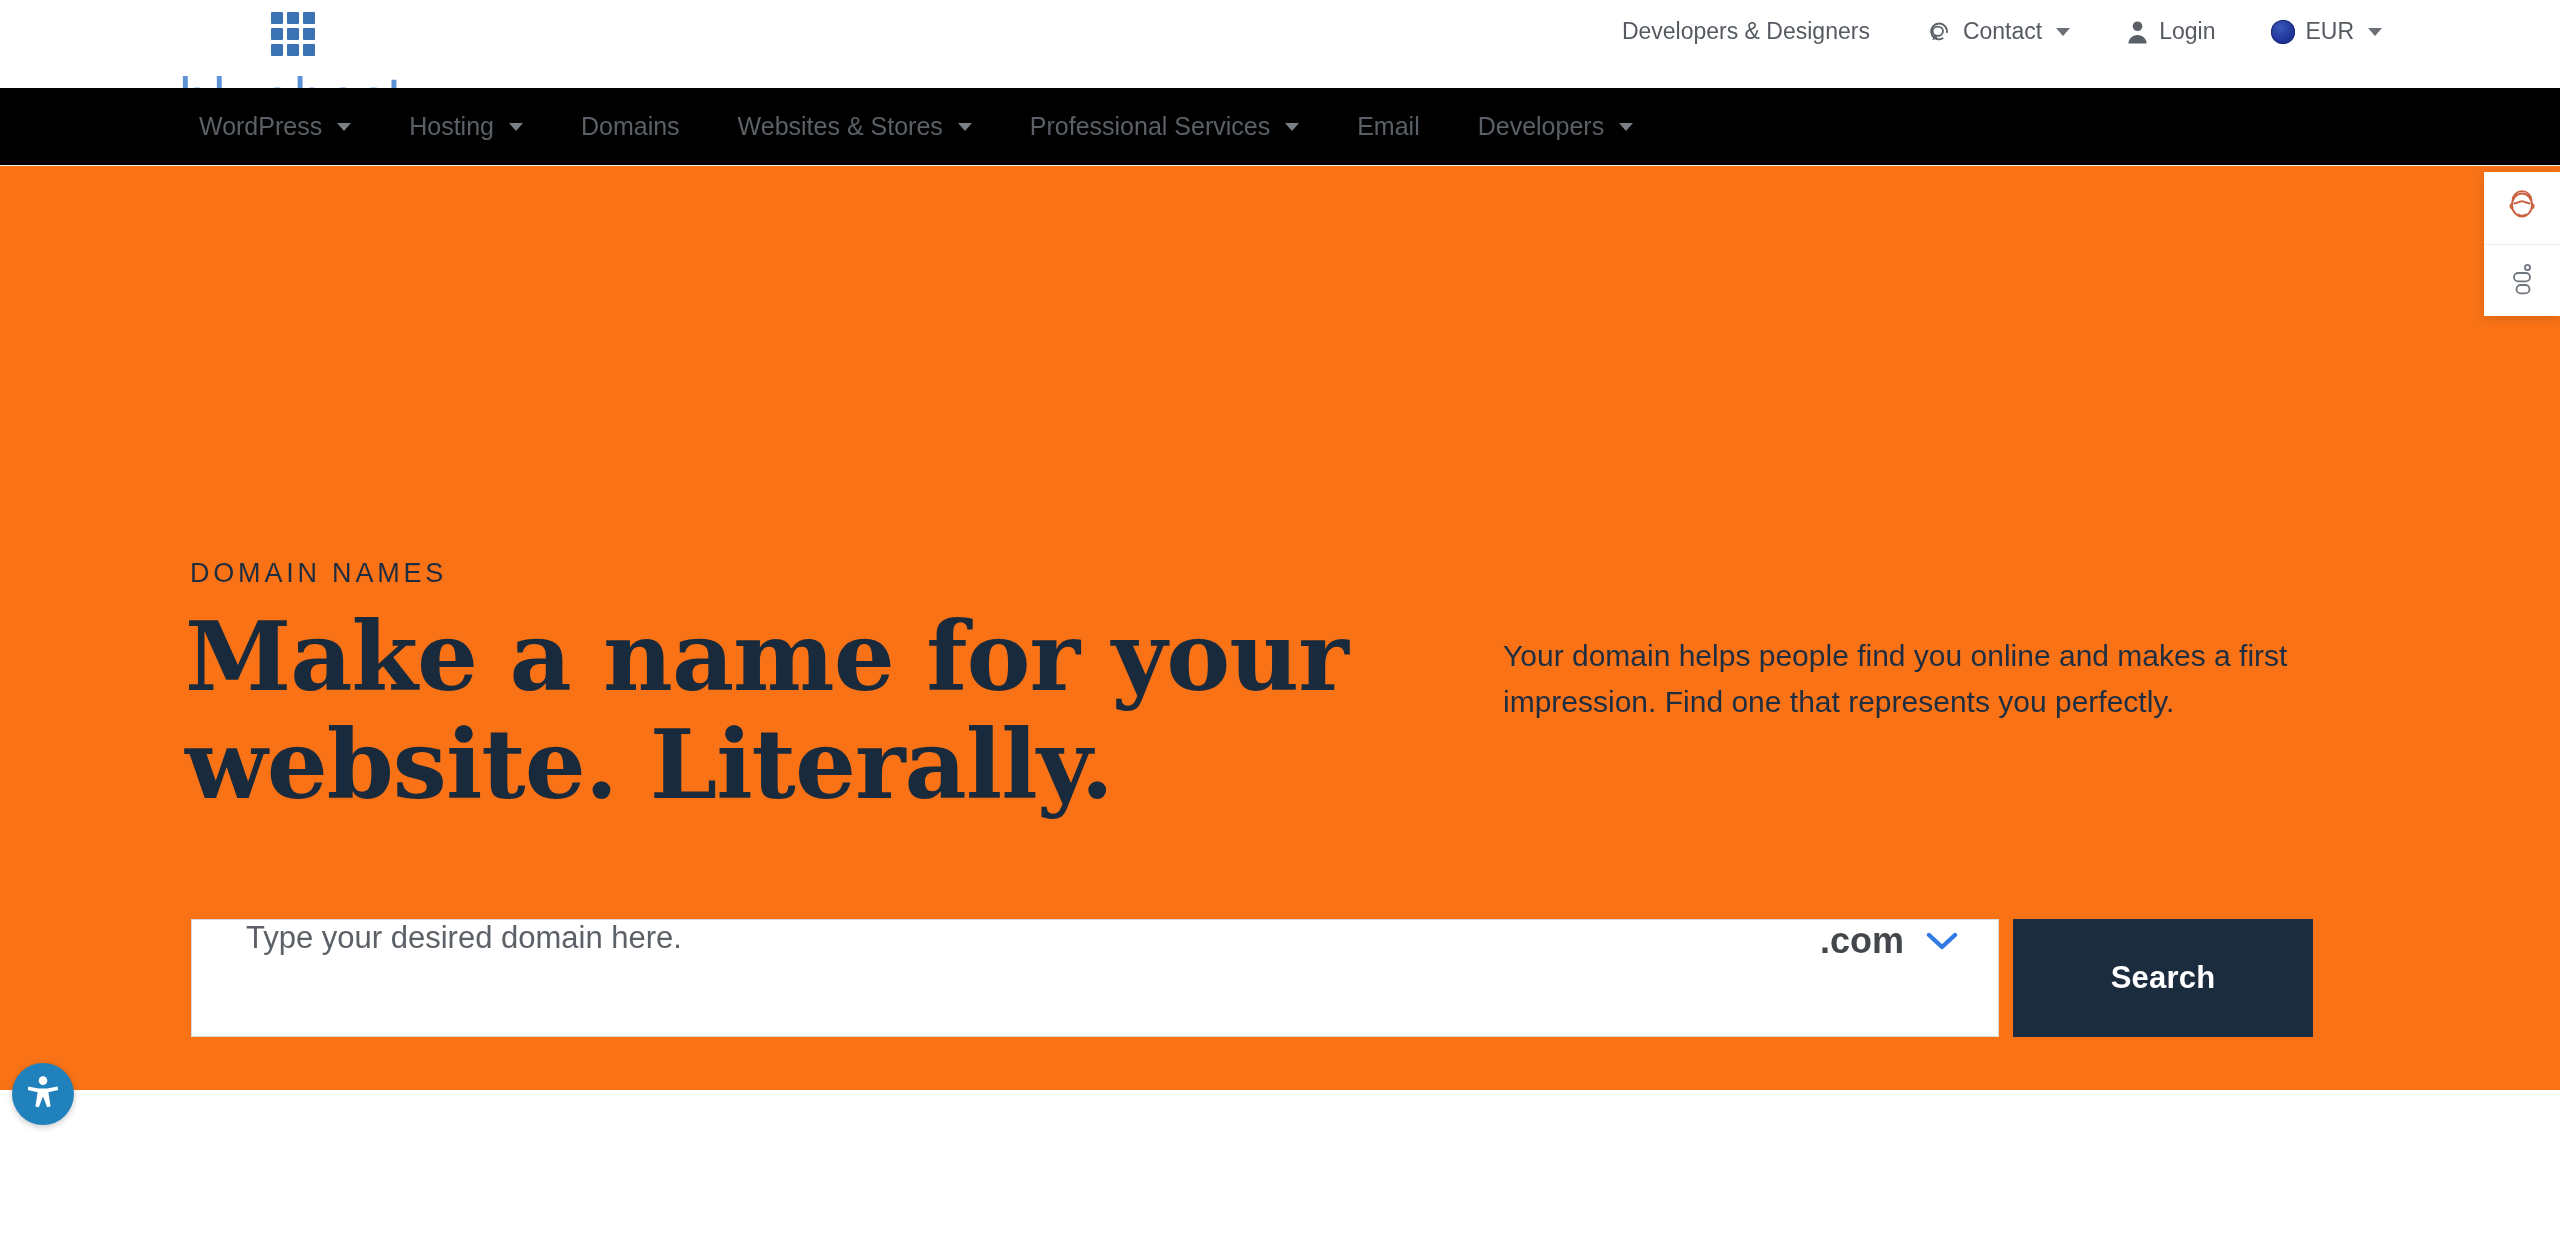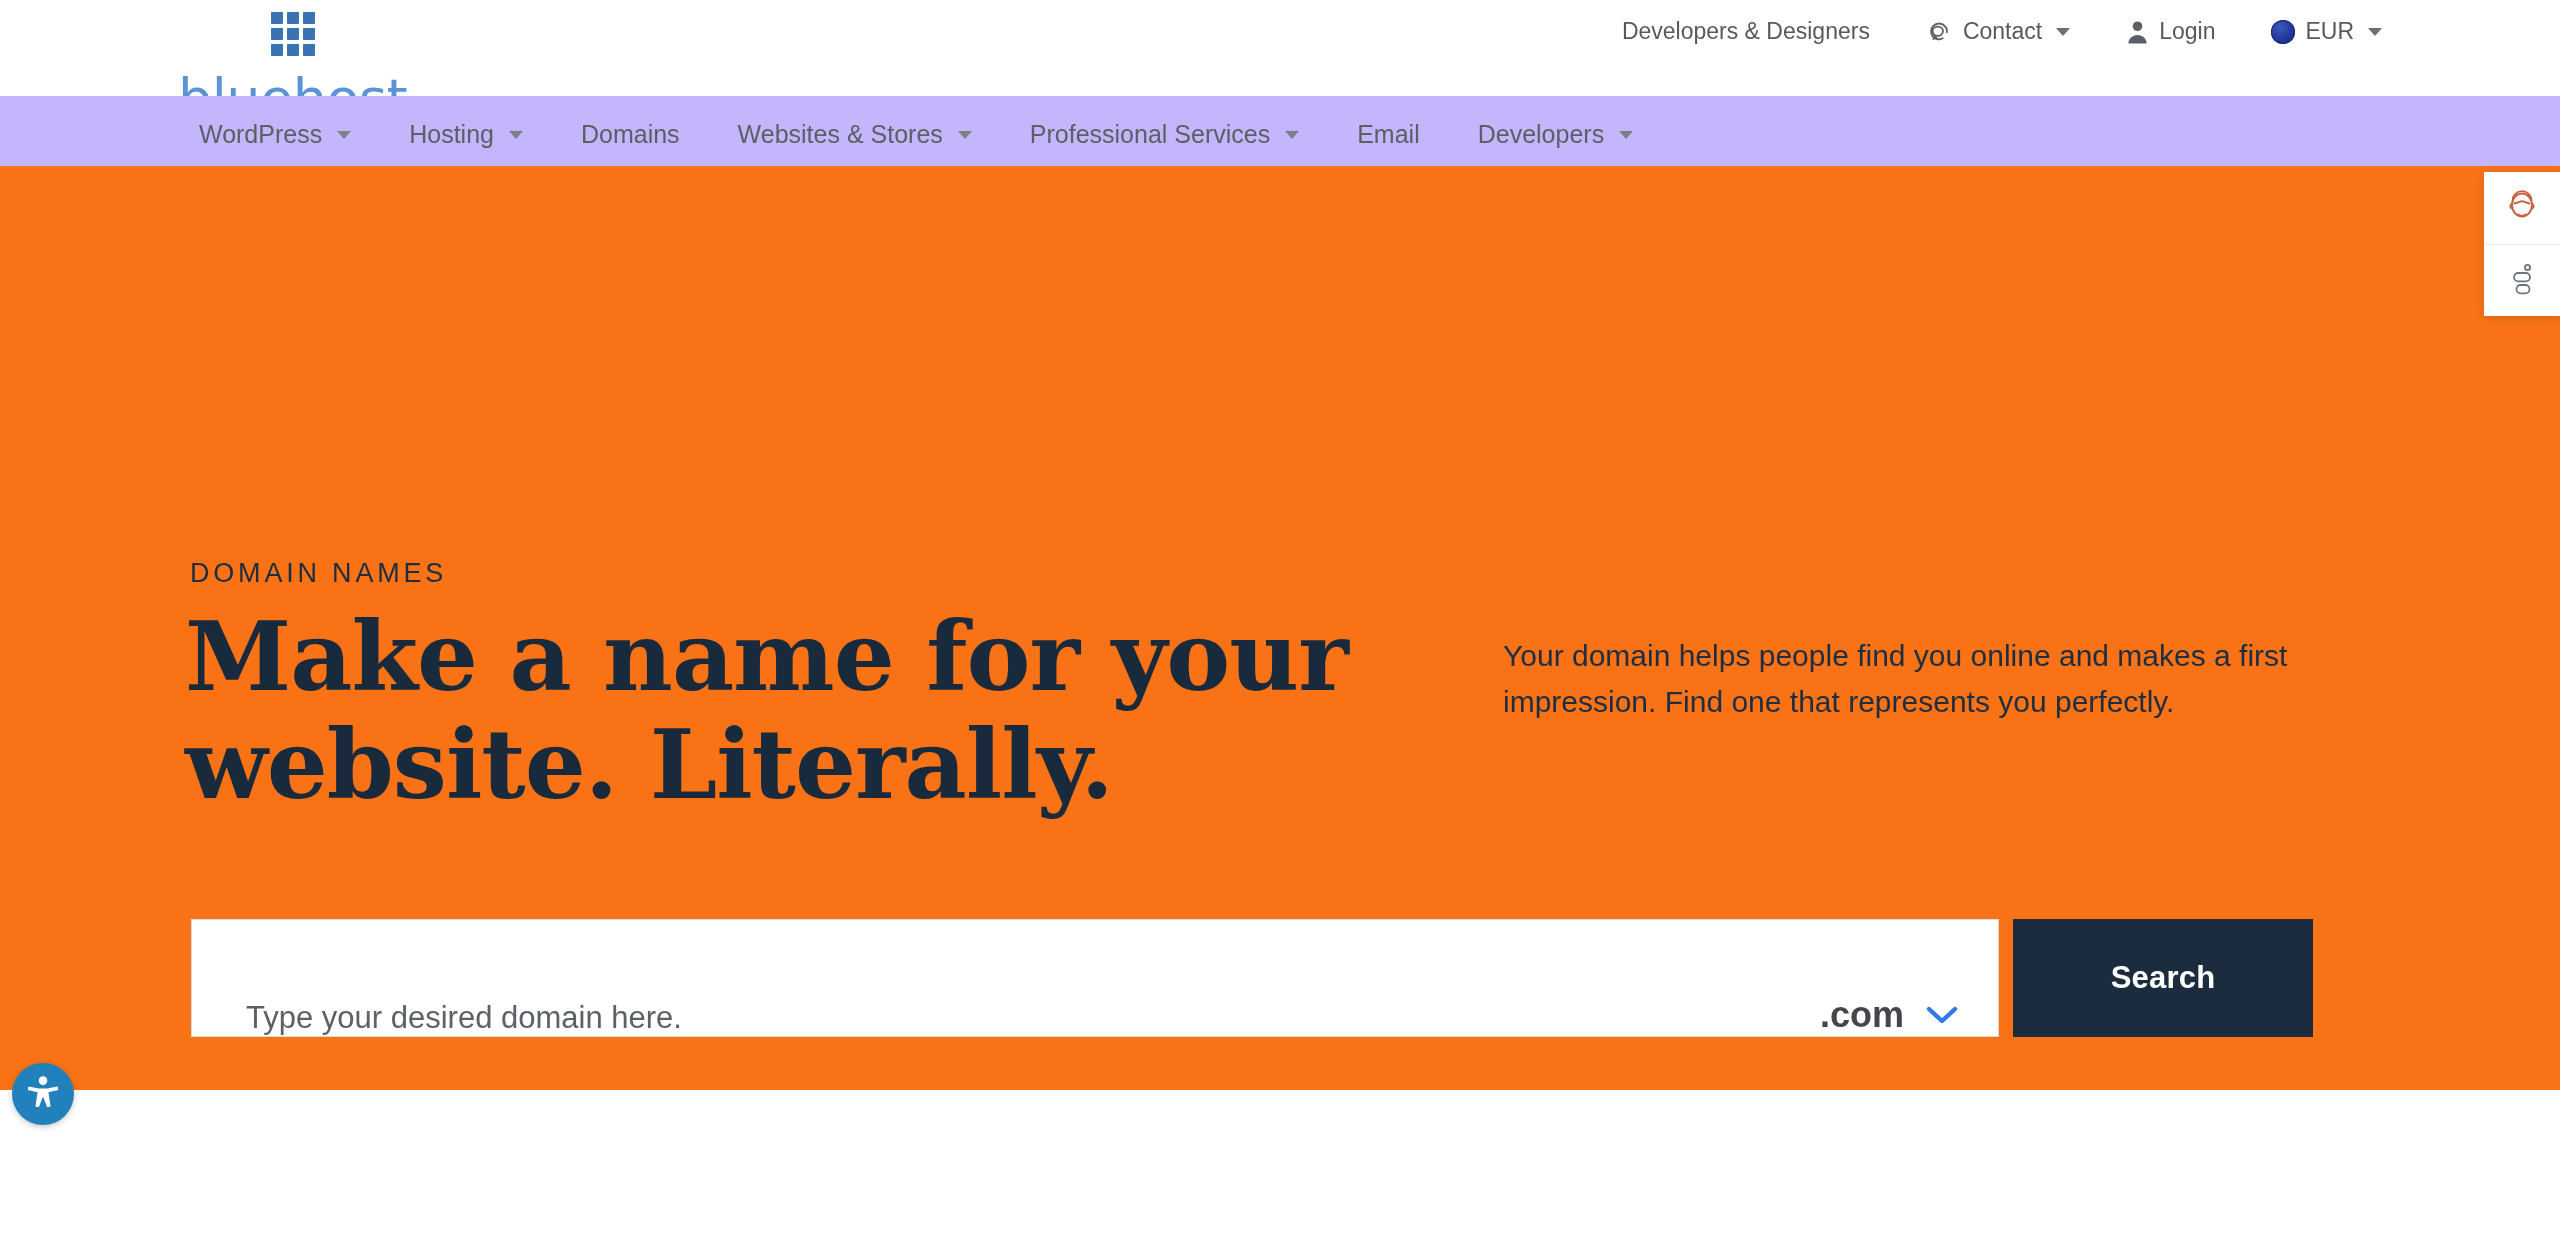--- a/index.html
+++ b/index.html
@@ -59,22 +59,22 @@
   .icon-person  { width: 23px; height: 26px; display:block; }
   .globe {
     width: 24px; height: 24px; border-radius: 50%;
     background: radial-gradient(circle at 38% 32%, #3a58b8 0%, #22379c 55%, #1b2d85 100%);
     display: inline-block;
     box-shadow: inset 0 0 0 1px #1a2a7a;
   }
 
   
   .mainnav {
-    position: absolute; top: 96px; left: 0; width: 2560px; height: 78px;
-    background: #c4b5fd;
+    position: absolute; top: 88px; left: 0; width: 2560px; height: 78px;
+    background: #000000;
     display: flex; align-items: center;
     padding-left: 170px;
     border-bottom: 1px solid #f0f0f0;
   }
   .nav-item {
     display: flex; align-items: center; gap: 11px;
     font-size: 25px; color: #5a6066;
     padding: 0 29px; cursor: pointer; white-space: nowrap;
   }
   .nav-item .caret { border-top-color: #7a8086; }
@@ -110,21 +110,21 @@
 
   
   .searchbar {
     position: absolute; left: 191px; top: 753px;
     display: flex; align-items: stretch;
   }
   .search-field {
     width: 1808px; height: 118px;
     background: #fff;
     border: 1px solid #dadada;
-    display: flex; align-items: flex-end;
+    display: flex; align-items: flex-start;
     padding: 0 40px 0 54px;
   }
   .search-input {
     flex: 1; border: 0; outline: 0;
     font-size: 31px; color: #2b2f33;
     font-family: "Liberation Sans", sans-serif;
     background: transparent;
   }
   .search-input::placeholder { color: #5c6167; opacity: 1; }
   .tld {

